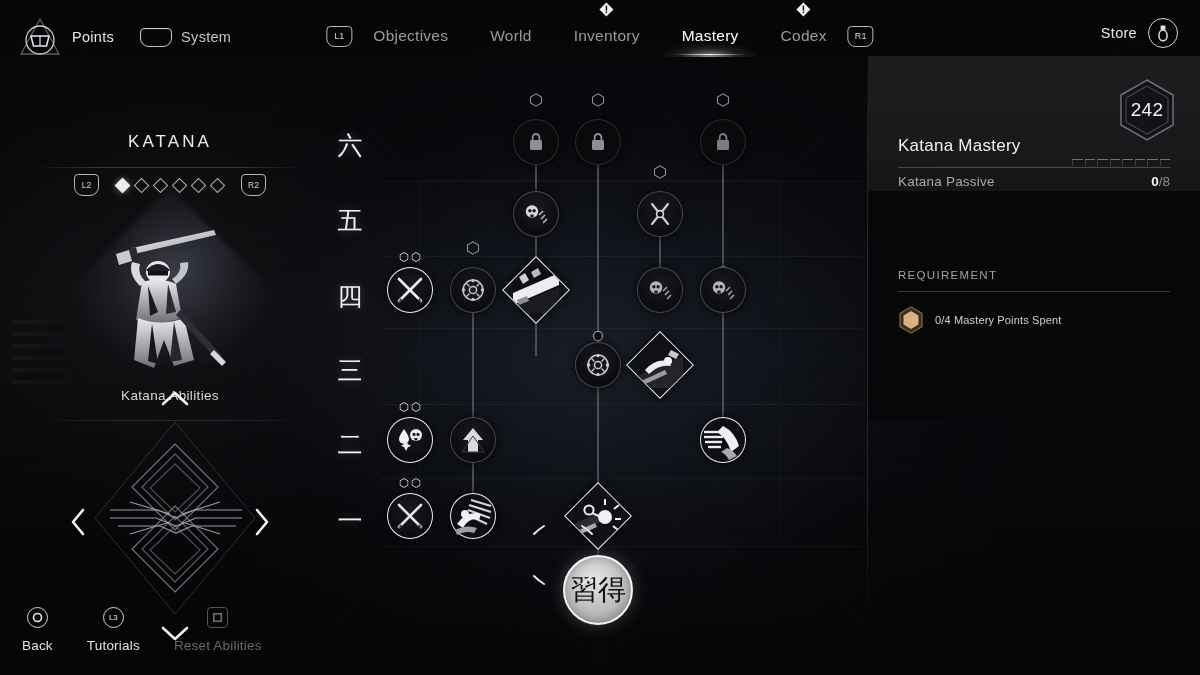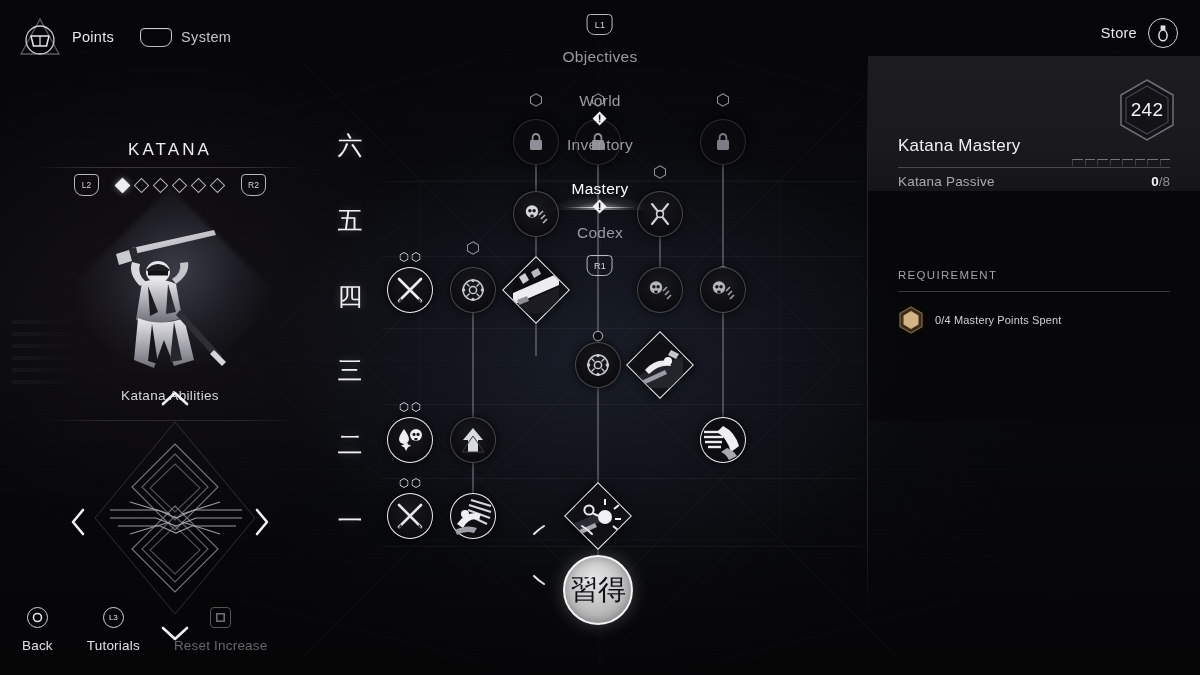--- a/index.html
+++ b/index.html
@@ -36,21 +36,21 @@
   .animus-mark svg{ display:block; }
   .tb-label{ font-size:14.5px; color:#e8e8ea; letter-spacing:.3px; }
   .sys-grp{ display:flex; align-items:center; gap:9px; }
   .key-trap{
     width:32px; height:19px; border:1.4px solid #cfcfd3; border-radius:4px 4px 9px 9px;
     transform: perspective(30px) rotateX(2deg);
   }
   .tb-label-dim{ font-size:14.5px; color:#c6c6ca; letter-spacing:.3px; }
 
   
-  .nav{ position:absolute; left:50%; transform:translateX(-50%); top:14px; display:flex; align-items:center; gap:0;flex-direction:column; }
+  .nav{ position:absolute; left:50%; transform:translateX(-50%); top:14px; display:flex; align-items:center; gap:0; }
   .bumper{
     width:26px; height:21px; border:1.3px solid #b9b9bd; border-radius:4px 4px 8px 8px;
     display:flex; align-items:center; justify-content:center;
     font-size:9px; color:#d5d5d8; letter-spacing:.2px;
   }
   .tab{
     position:relative; padding:0 21px; height:44px; display:flex; align-items:center; justify-content:center;
     font-size:15.5px; color:#9a9a9f; letter-spacing:.25px; white-space:nowrap; cursor:pointer;
   }
   .tab.active{ color:#ffffff; }
@@ -70,21 +70,21 @@
   .tb-right{ position:absolute; right:22px; top:18px; display:flex; align-items:center; gap:11px; }
   .store-ic{
     width:30px; height:30px; border:1.4px solid #d2d2d6; border-radius:50%;
     display:flex; align-items:center; justify-content:center;
   }
 
   
   .leftcol{ position:absolute; left:0; top:72px; width:340px; height:540px; z-index:20; }
   .kat-title{
     position:absolute; top:60px; left:0; width:340px; text-align:center;
-    font-size:17px; letter-spacing:3.1px; color:#ededf0; font-weight:400;margin-top:8px;
+    font-size:17px; letter-spacing:3.1px; color:#ededf0; font-weight:400;
   }
   .kat-rule{ position:absolute; top:95px; left:36px; width:268px; height:1px;
     background:linear-gradient(90deg, rgba(255,255,255,0) 0%, rgba(255,255,255,.17) 22%, rgba(255,255,255,.17) 78%, rgba(255,255,255,0) 100%); }
   .pager{ position:absolute; top:102px; left:0; width:340px; display:flex; align-items:center; justify-content:center; gap:0; }
   .trig{
     width:25px; height:22px; border:1.3px solid #b7b7bb; border-radius:4px 4px 9px 9px;
     display:flex; align-items:center; justify-content:center; font-size:8.5px; color:#d2d2d6;
   }
   .dots{ display:flex; align-items:center; gap:8px; margin:0 18px; }
   .dot{ width:11px; height:11px; transform:rotate(45deg); border:1.3px solid #b3b3b8; }
@@ -799,17 +799,17 @@
     <div class="bb">
       <span class="bb-ic">L3</span>
       <span class="bb-txt">Tutorials</span>
     </div>
     <div class="bb disabled">
       <span class="bb-ic sq">
         <svg width="11" height="11" viewBox="0 0 11 11">
             <rect x="1.8" y="1.8" width="7.4" height="7.4" fill="none" stroke="#6a6a70" stroke-width="1.6"></rect>
           </svg>
       </span>
-      <span class="bb-txt">Reset Increase</span>
+      <span class="bb-txt">Reset Abilities</span>
     </div>
   </div>
 
 </div>
 
 </body></html>

